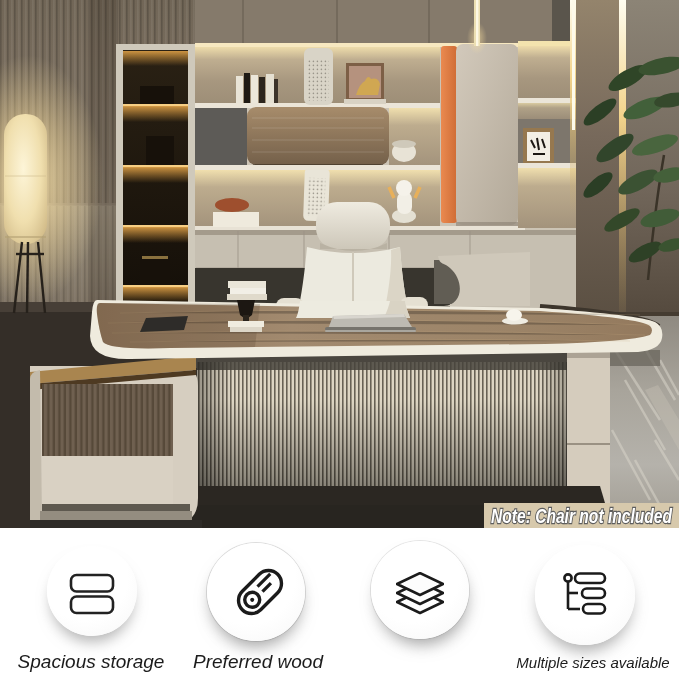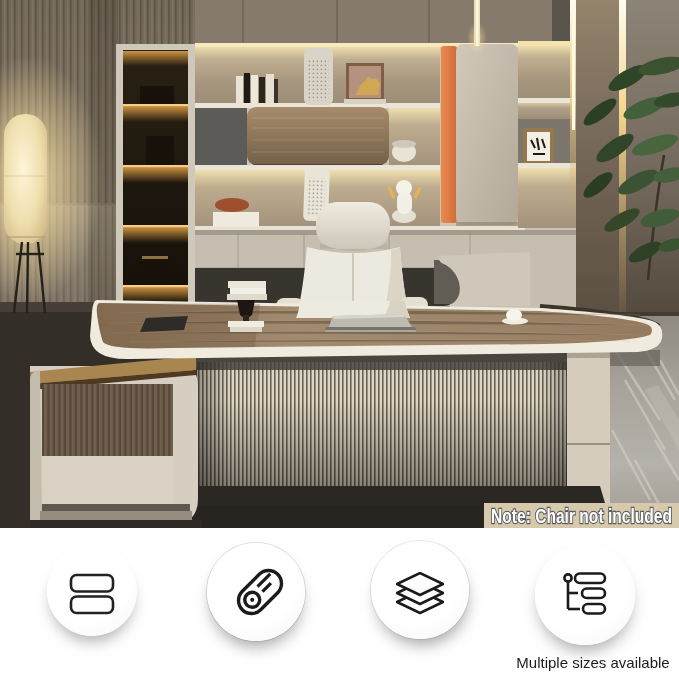--- a/index.html
+++ b/index.html
@@ -1,16 +1,16 @@
 <!DOCTYPE html>
 <html><head>
 <meta charset="utf-8">
 <style>
   html,body{margin:0;padding:0;background:#fff;} 
-  #stage{position:relative;width:679px;height:679px;overflow:hidden;font-family:"Liberation Sans",sans-serif;background:#fff;}
+  #stage{position:relative;width:679px;height:679px;overflow:hidden;font-family:"Liberation Sans",sans-serif;background:#fff;font-style:italic;}
   #photo{position:absolute;left:0;top:0;width:679px;height:528px;}
   .badge{position:absolute;border-radius:50%;background:radial-gradient(circle at 42% 35%,#ffffff 55%,#fbfbfb 75%,#f0f0f0 92%,#e9e9e9 100%);}
   .cap{position:absolute;text-align:center;color:#1c1c1c;line-height:1;white-space:nowrap;}
 </style>
 </head>
 <body>
 <div id="stage">
   <div id="photo">
   
   <svg width="679" height="528" viewBox="0 0 679 528" xmlns="http://www.w3.org/2000/svg">
@@ -439,17 +439,19 @@
       <circle cx="7" cy="7" r="3.6"></circle>
       <path d="M 7 11 L 7 38"></path>
       <path d="M 7 22 L 17 22"></path>
       <path d="M 7 38 L 19 38"></path>
       <rect x="14" y="2.5" width="30" height="9.5" rx="4.75"></rect>
       <rect x="21" y="17.5" width="23" height="9.5" rx="4.75"></rect>
       <rect x="22" y="33" width="22" height="9.5" rx="4.75"></rect>
     </g>
   </svg>
 
-
+  <div class="cap" style="left:1px;top:652px;width:180px;font-size:19px;">Spacious storage</div>
+
+  <div class="cap" style="left:168px;top:652px;width:180px;font-size:19px;">Preferred wood</div>
 
 
   <div class="cap" style="left:503px;top:655px;width:180px;font-size:15px;">Multiple sizes available</div>
 </div>
 
 </body></html>

